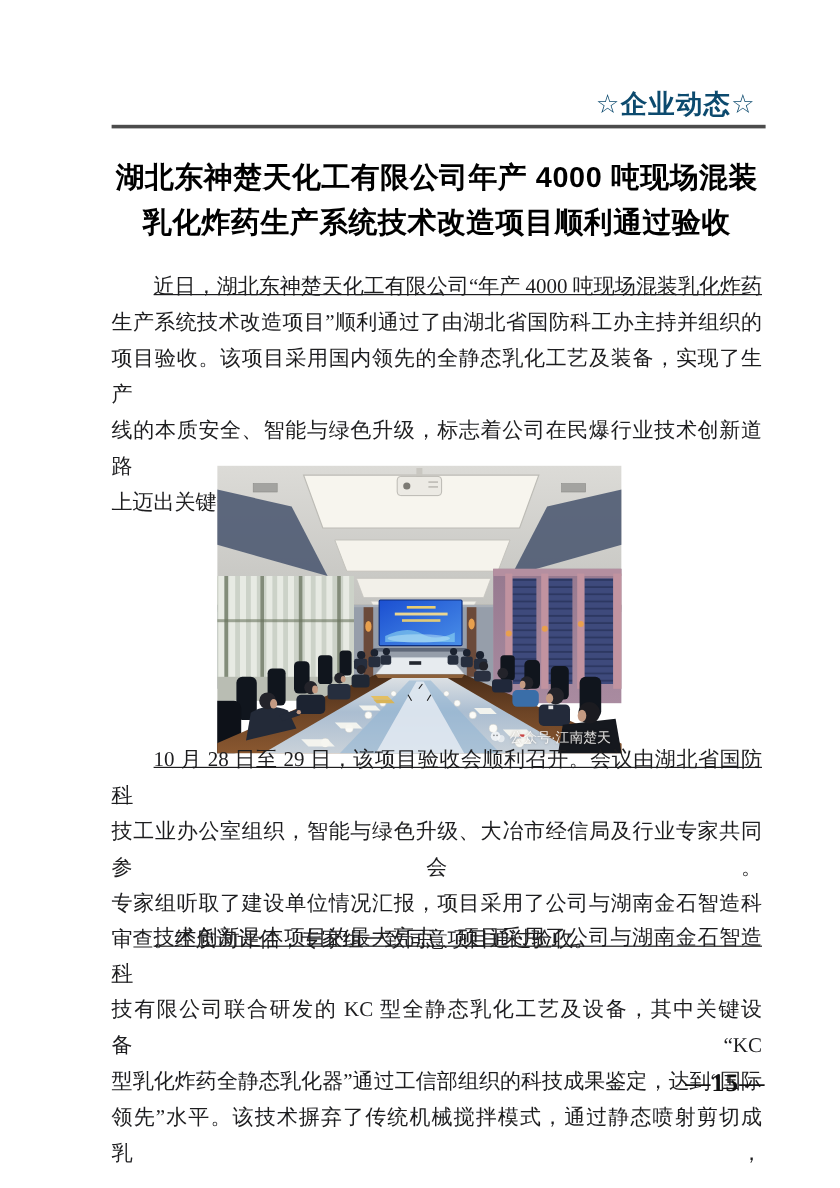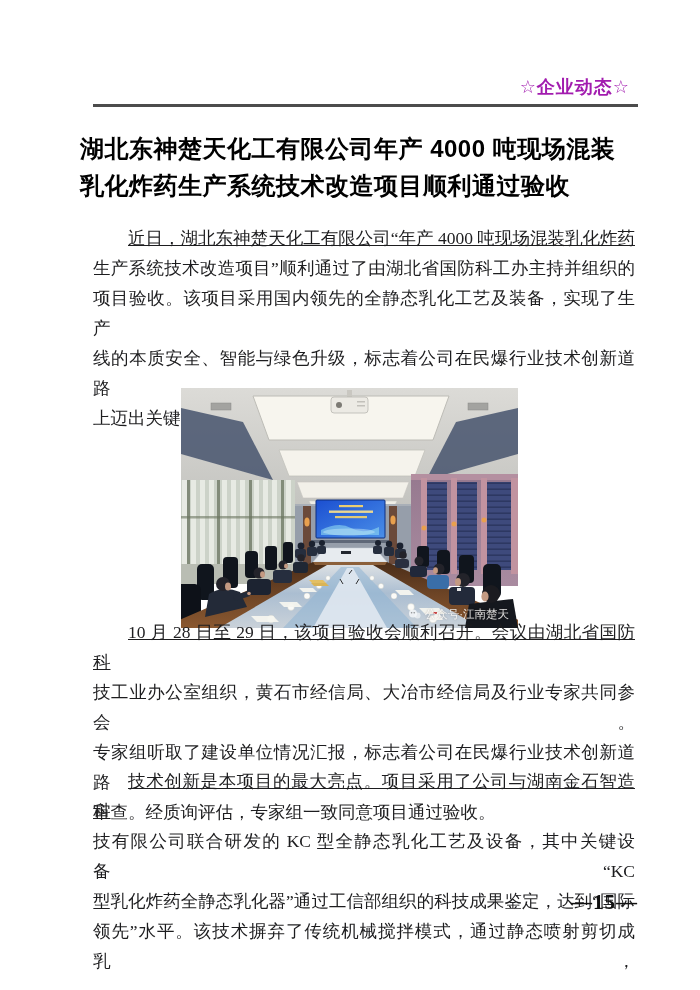--- a/index.html
+++ b/index.html
@@ -5,27 +5,27 @@
   html,body{margin:0;padding:0;background:#ffffff;}
   body{
     width:700px;height:990px;position:relative;overflow:hidden;
     font-family:"Liberation Serif","DejaVu Serif",serif;color:#1d1d1f;
   }
   .page{position:absolute;inset:0;background:#ffffff;}
 
   .header{
     position:absolute;top:74px;right:70px;
     font-family:"Liberation Sans","DejaVu Sans",sans-serif;
-    font-weight:700;font-size:18px;line-height:26px;color:#a21caf;letter-spacing:1px;
+    font-weight:700;font-size:22px;line-height:26px;color:#0c4a6e;letter-spacing:1px;
   }
   .rule{position:absolute;top:104px;left:93px;width:545px;height:2.5px;background:#4c4c4c;}
 
   .title{
     position:absolute;top:130px;left:80px;width:568px;margin:0;
-    font-family:"Liberation Sans","DejaVu Sans",sans-serif;
+    text-align:center;font-family:"Liberation Sans","DejaVu Sans",sans-serif;
     font-size:24px;line-height:37px;font-weight:700;color:#000;letter-spacing:.5px;
   }
   .title .tline{display:block;}
 
   .para{position:absolute;left:93px;width:542px;font-size:17.5px;line-height:30px;}
   .p1{top:223px}.p2{top:617px}.p3{top:766px}
   .line{text-align:justify;text-align-last:justify;}
   .line.last{text-align-last:left;}
   .line.ind{text-indent:2em;text-decoration:underline;}
 
@@ -292,22 +292,22 @@
         <circle cx="9.5" cy="6.5" r="3" fill="#ffffff" opacity=".7"></circle>
         <circle cx="3.6" cy="3.8" r=".8" fill="#8a8a8a"></circle>
           <circle cx="6.2" cy="3.8" r=".8" fill="#8a8a8a"></circle>
       </svg>
       <span>公众号·江南楚天</span>
     </figcaption>
   </figure>
 
   <div class="para p2">
     <div class="line ind">10 月 28 日至 29 日，该项目验收会顺利召开。会议由湖北省国防科</div>
-    <div class="line">技工业办公室组织，黄石市经信局、大冶市经信局及行业专家共同参会。</div>
-    <div class="line">专家组听取了建设单位情况汇报，标志着公司在民爆行业技术创新道路</div>
+    <div class="line">技工业办公室组织，智能与绿色升级、大冶市经信局及行业专家共同参会。</div>
+    <div class="line">专家组听取了建设单位情况汇报，项目采用了公司与湖南金石智造科</div>
     <div class="line last">审查。经质询评估，专家组一致同意项目通过验收。</div>
   </div>
 
   <div class="para p3">
     <div class="line ind">技术创新是本项目的最大亮点。项目采用了公司与湖南金石智造科</div>
     <div class="line">技有限公司联合研发的 KC 型全静态乳化工艺及设备，其中关键设备“KC</div>
     <div class="line">型乳化炸药全静态乳化器”通过工信部组织的科技成果鉴定，达到“国际</div>
     <div class="line">领先”水平。该技术摒弃了传统机械搅拌模式，通过静态喷射剪切成乳，</div>
   </div>
 

